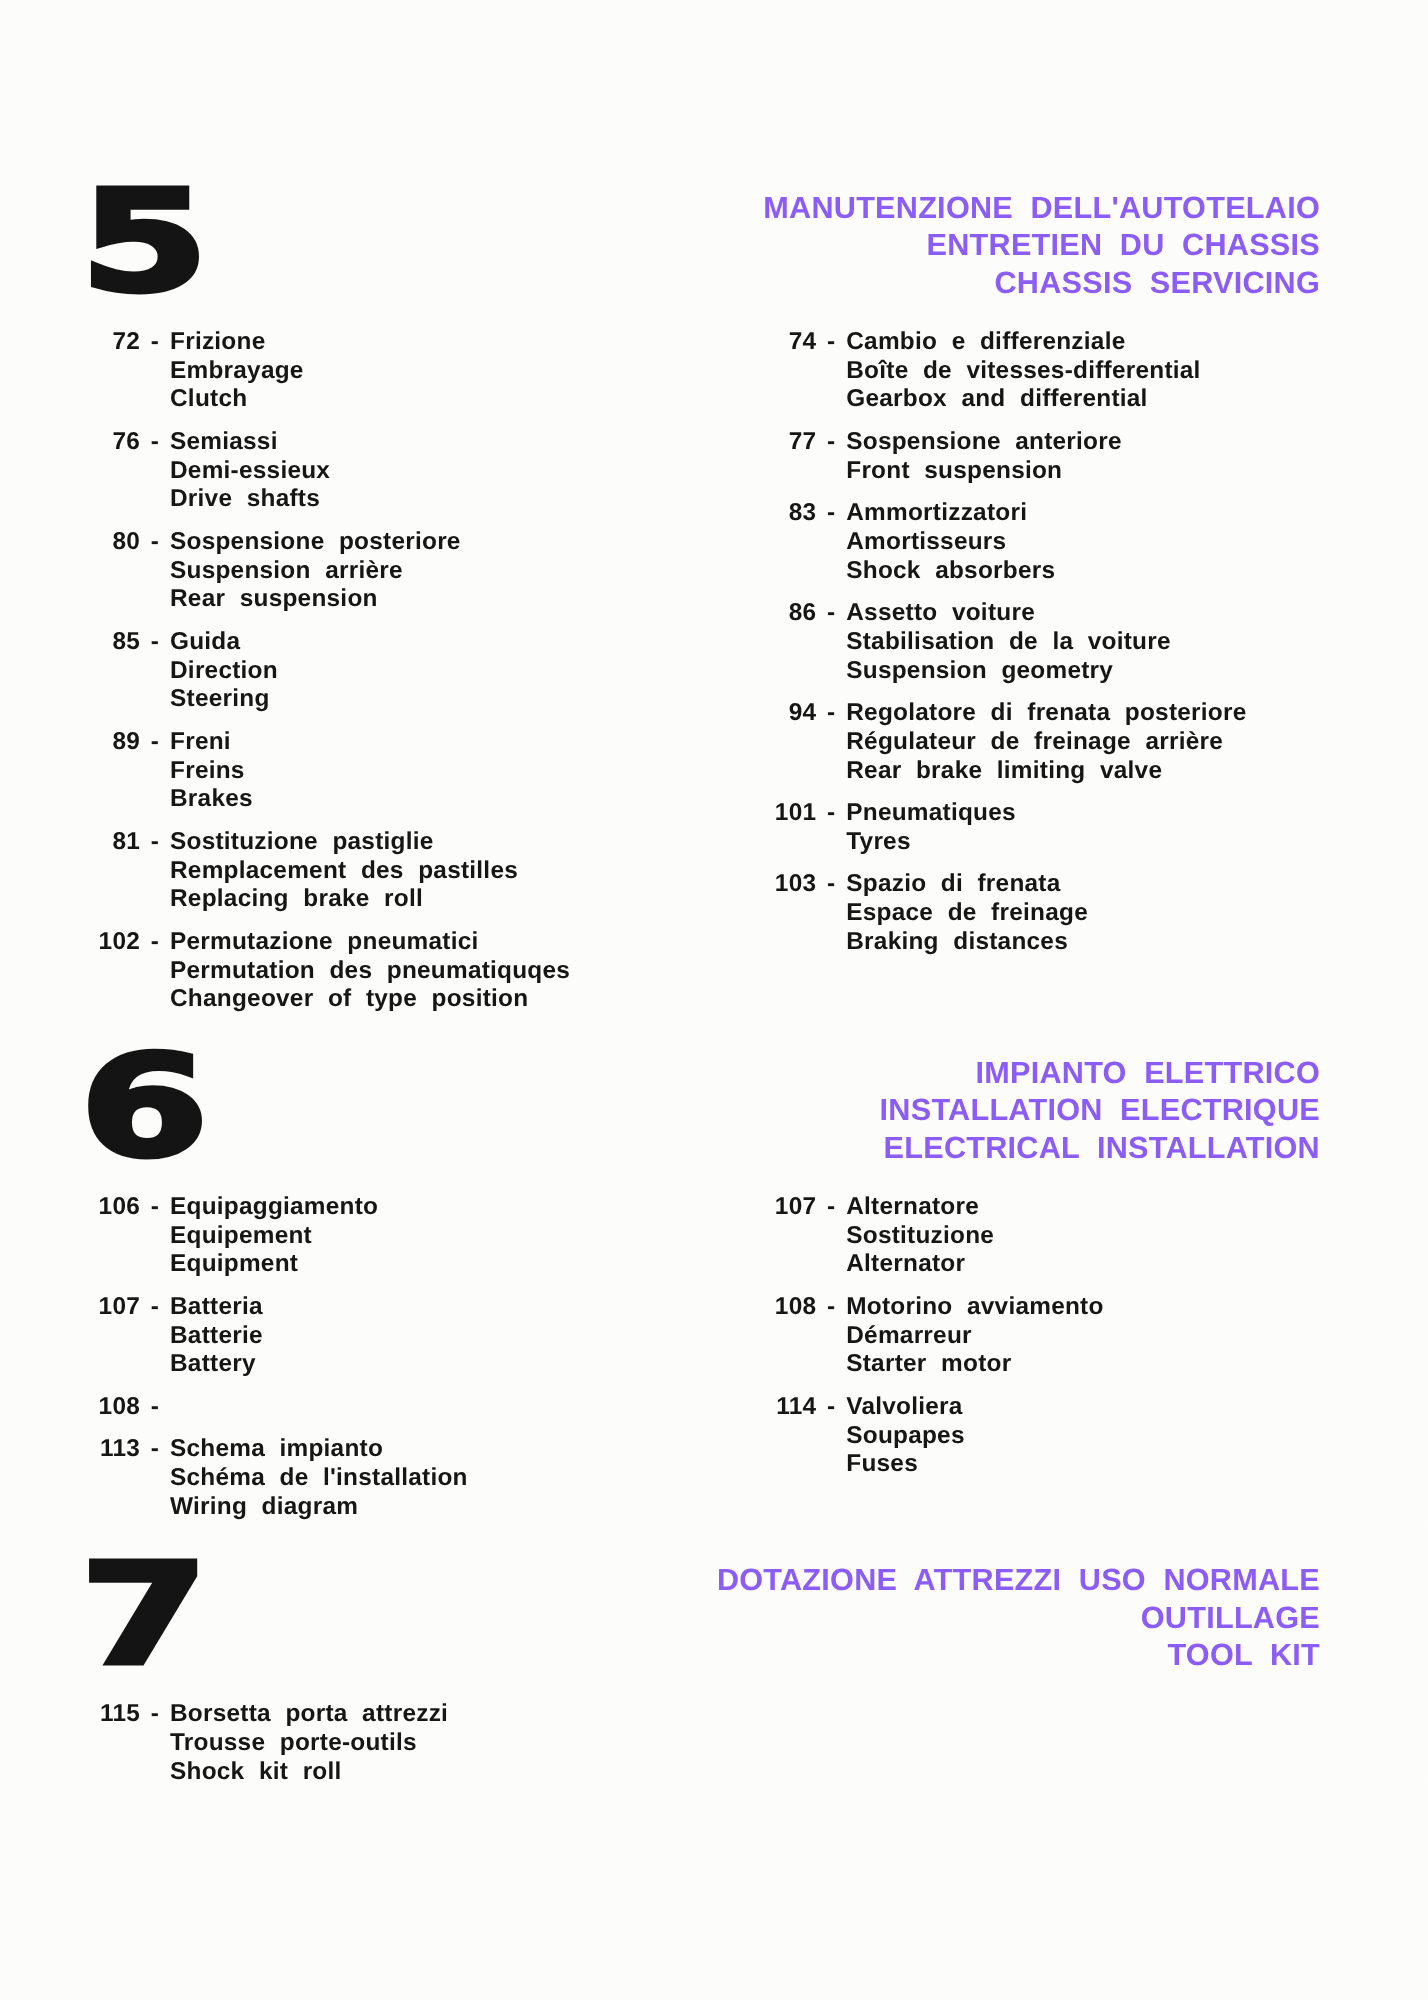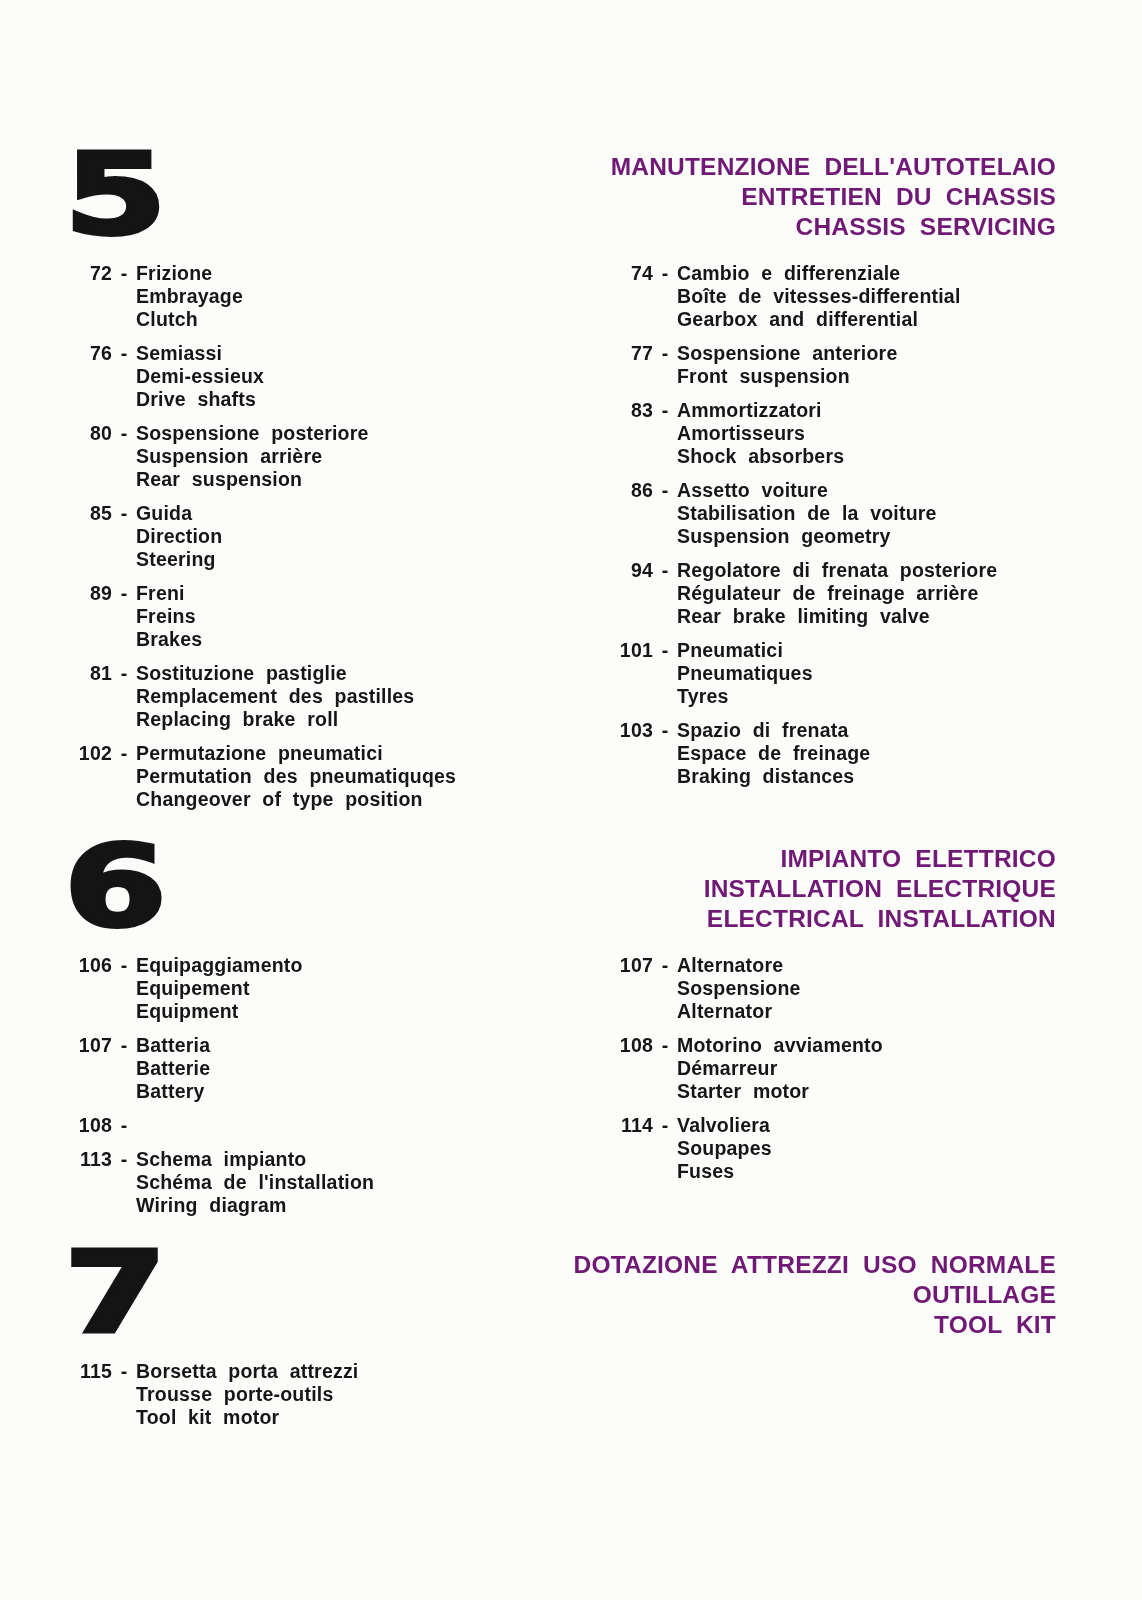--- a/index.html
+++ b/index.html
@@ -35,21 +35,21 @@
     transform: scaleX(1.32);
     transform-origin: left top;
     white-space: nowrap;
   }
   .section-titles {
     text-align: right;
     font-size: 24.5px;
     line-height: 30px;
     letter-spacing: 0.2px;
     word-spacing: 7px;
-    color: #701a75;
+    color: #8b5cf6;
     padding-top: 2px;
   }
   .columns { display: flex; margin-top: 20px; gap: 25px; }
   .col-left { width: 516px; flex: none; }
   .col-right { flex: 1; }
   .entry {
     display: flex;
     margin-bottom: 11px;
     font-size: 19.5px;
     line-height: 23px;
@@ -196,21 +196,20 @@
       <span class="line">Regolatore di frenata posteriore</span>
       <span class="line">Régulateur de freinage arrière</span>
       <span class="line">Rear brake limiting valve</span>
     </span>
   </div>
 
   <div class="entry">
     <span class="num">101</span>
     <span class="dash">-</span>
     <span class="langs">
-      <span class="line">Pneumatici</span>
       <span class="line">Pneumatiques</span>
       <span class="line">Tyres</span>
     </span>
   </div>
 
   <div class="entry">
     <span class="num">103</span>
     <span class="dash">-</span>
     <span class="langs">
       <span class="line">Spazio di frenata</span>
@@ -269,21 +268,21 @@
       <span class="line">Wiring diagram</span>
     </span>
   </div>
 </div>
       <div class="col col-right">
   <div class="entry">
     <span class="num">107</span>
     <span class="dash">-</span>
     <span class="langs">
       <span class="line">Alternatore</span>
-      <span class="line">Sospensione</span>
+      <span class="line">Sostituzione</span>
       <span class="line">Alternator</span>
     </span>
   </div>
 
   <div class="entry">
     <span class="num">108</span>
     <span class="dash">-</span>
     <span class="langs">
       <span class="line">Motorino avviamento</span>
       <span class="line">Démarreur</span>
@@ -316,21 +315,21 @@
 </div>
     </div>
     <div class="columns">
       <div class="col col-left">
   <div class="entry">
     <span class="num">115</span>
     <span class="dash">-</span>
     <span class="langs">
       <span class="line">Borsetta porta attrezzi</span>
       <span class="line">Trousse porte-outils</span>
-      <span class="line">Tool kit motor</span>
+      <span class="line">Shock kit roll</span>
     </span>
   </div>
 </div>
       <div class="col col-right"></div>
     </div>
   </section>
 </div>
 </div>
 
 </body></html>

